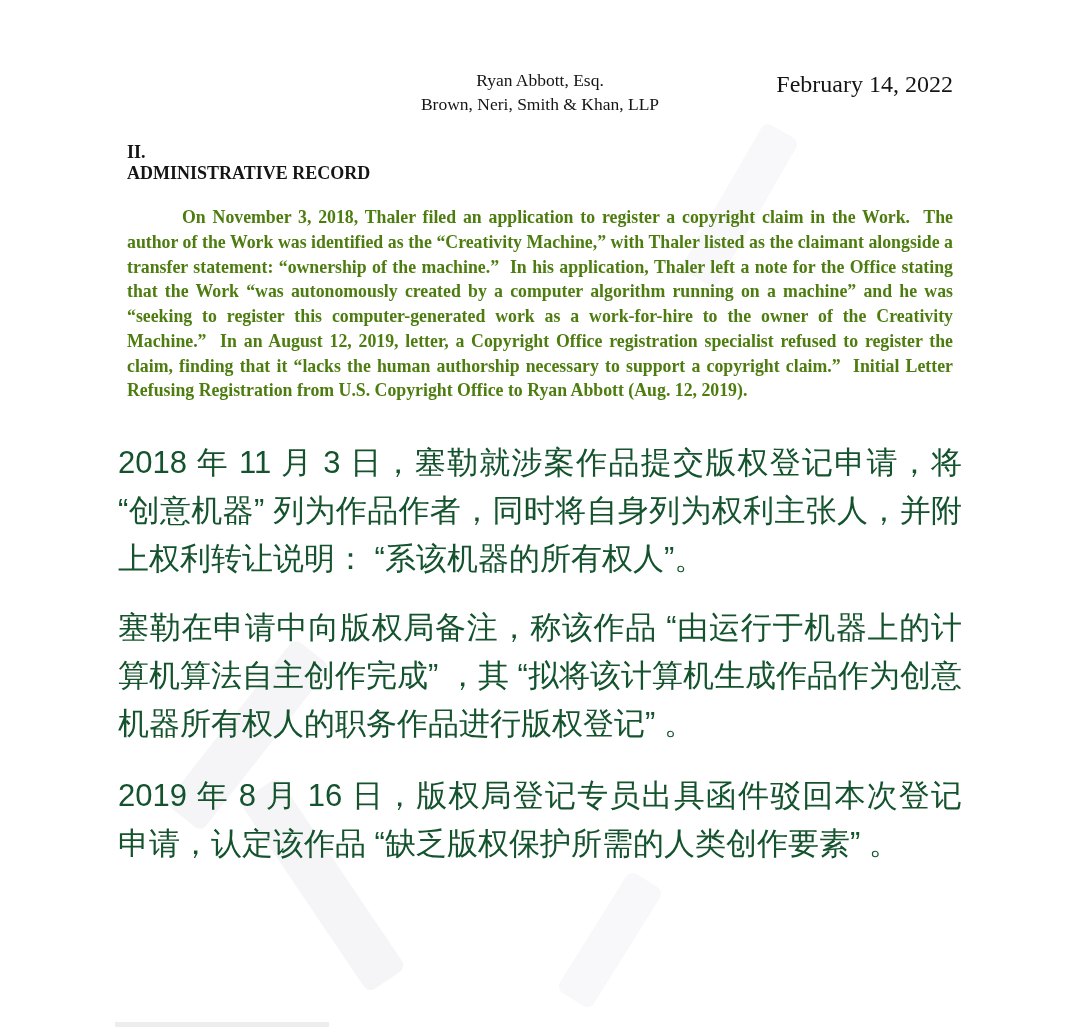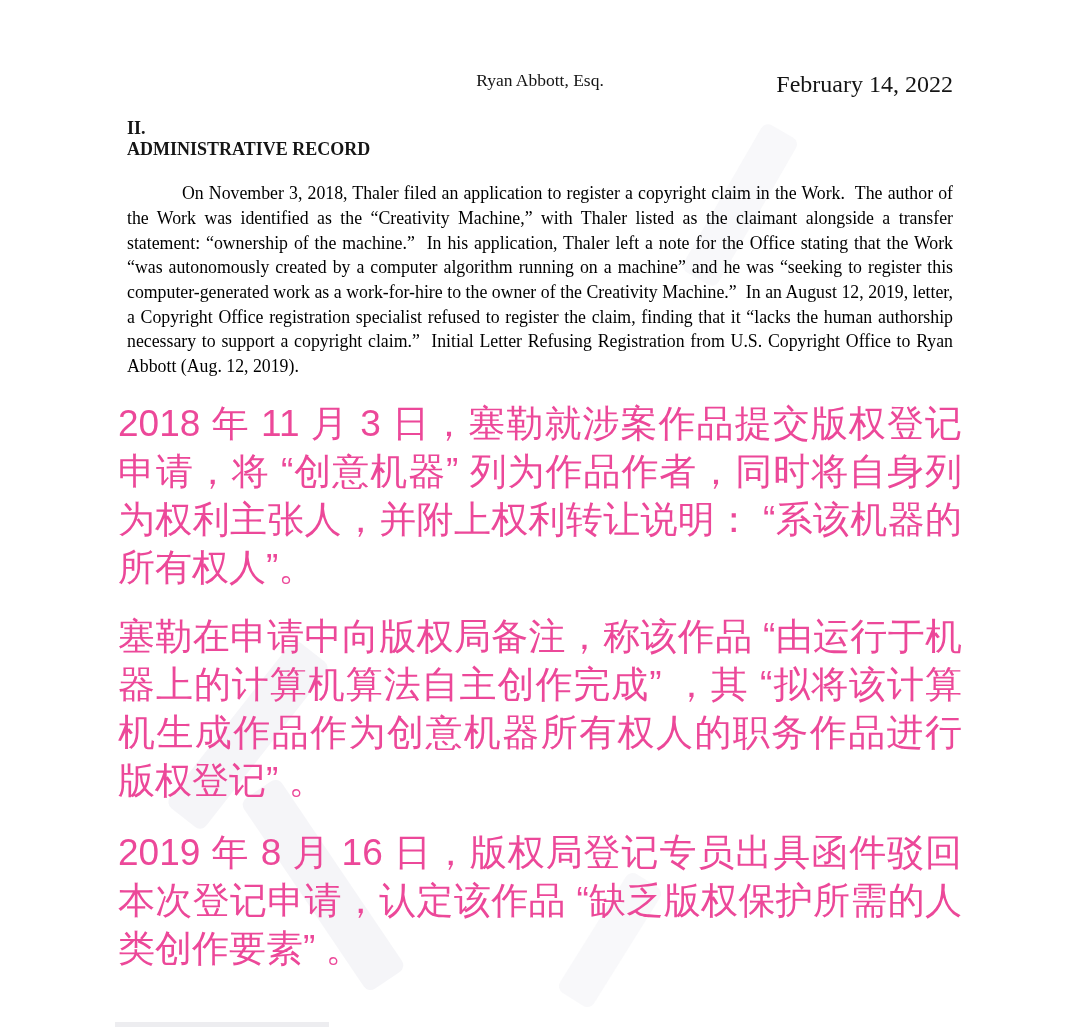--- a/index.html
+++ b/index.html
@@ -43,30 +43,31 @@
   }
   .section-number { width: 66px; }
   
   .body-para {
     margin-top: 21px;
     font-size: 17.8px;
     line-height: 24.7px;
     text-align: justify;
     text-indent: 55px;
     white-space: pre-wrap;
-    color: #000000;
+    color: #4d7c0f;
+    font-weight: bold;
   }
   
   .zh-block {
-    margin-top: 21px;
+    margin-top: 36px;
     margin-left: -9px;
     margin-right: -9px;
-    color: #ec4899;
+    color: #14532d;
     font-family: "Liberation Sans", "DejaVu Sans", sans-serif;
-    font-size: 37px;
+    font-size: 31px;
     line-height: 48px;
     text-align: justify;
   }
   .zh-block p { margin-bottom: 21px; }
   .zh-block p:last-child { margin-bottom: 0; }
   .zh-para-3 { margin-top: 24px; }
   
   .watermark {
     position: absolute;
     z-index: 1;
@@ -94,20 +95,21 @@
 
 <div class="watermark wm-1"></div>
 <div class="watermark wm-2"></div>
 <div class="watermark wm-3"></div>
 <div class="watermark wm-4"></div>
 
 <div class="page">
 
   <div class="letterhead">
     <div>Ryan Abbott, Esq.</div>
+    <div>Brown, Neri, Smith &amp; Khan, LLP</div>
     <div class="letter-date">February 14, 2022</div>
   </div>
 
   <div class="section-heading">
     <span class="section-number">II.</span>
     <span>ADMINISTRATIVE RECORD</span>
   </div>
 
   <p class="body-para">On November 3, 2018, Thaler filed an application to register a copyright claim in the Work.  The author of the Work was identified as the “Creativity Machine,” with Thaler listed as the claimant alongside a transfer statement: “ownership of the machine.”  In his application, Thaler left a note for the Office stating that the Work “was autonomously created by a computer algorithm running on a machine” and he was “seeking to register this computer-generated work as a work-for-hire to the owner of the Creativity Machine.”  In an August 12, 2019, letter, a Copyright Office registration specialist refused to register the claim, finding that it “lacks the human authorship necessary to support a copyright claim.”  Initial Letter Refusing Registration from U.S. Copyright Office to Ryan Abbott (Aug. 12, 2019).</p>
 

